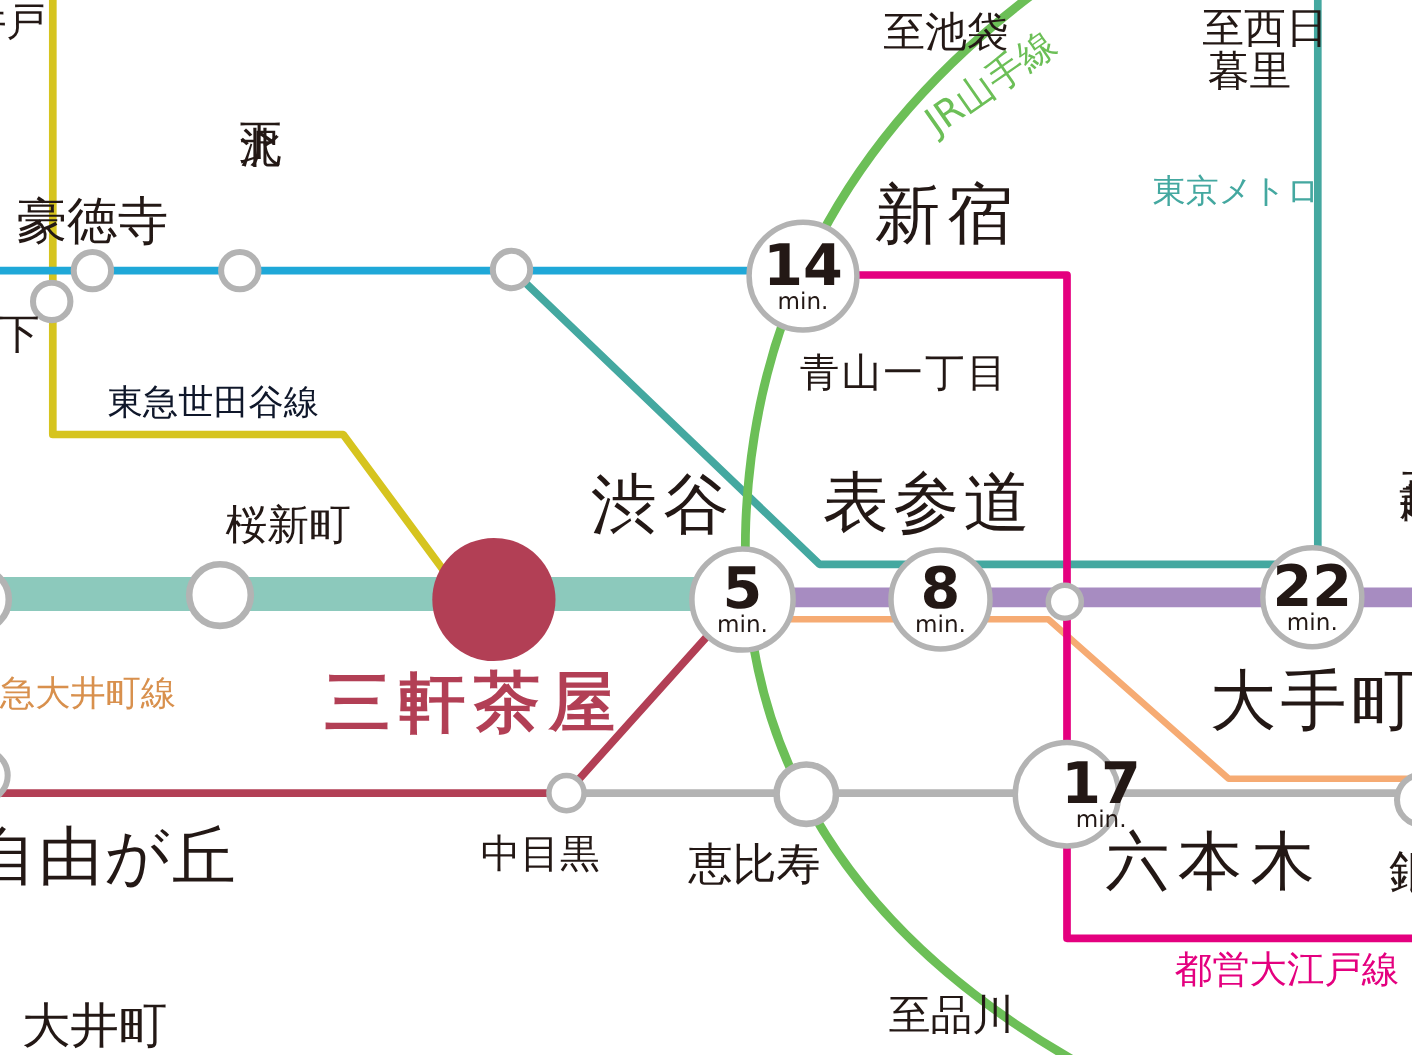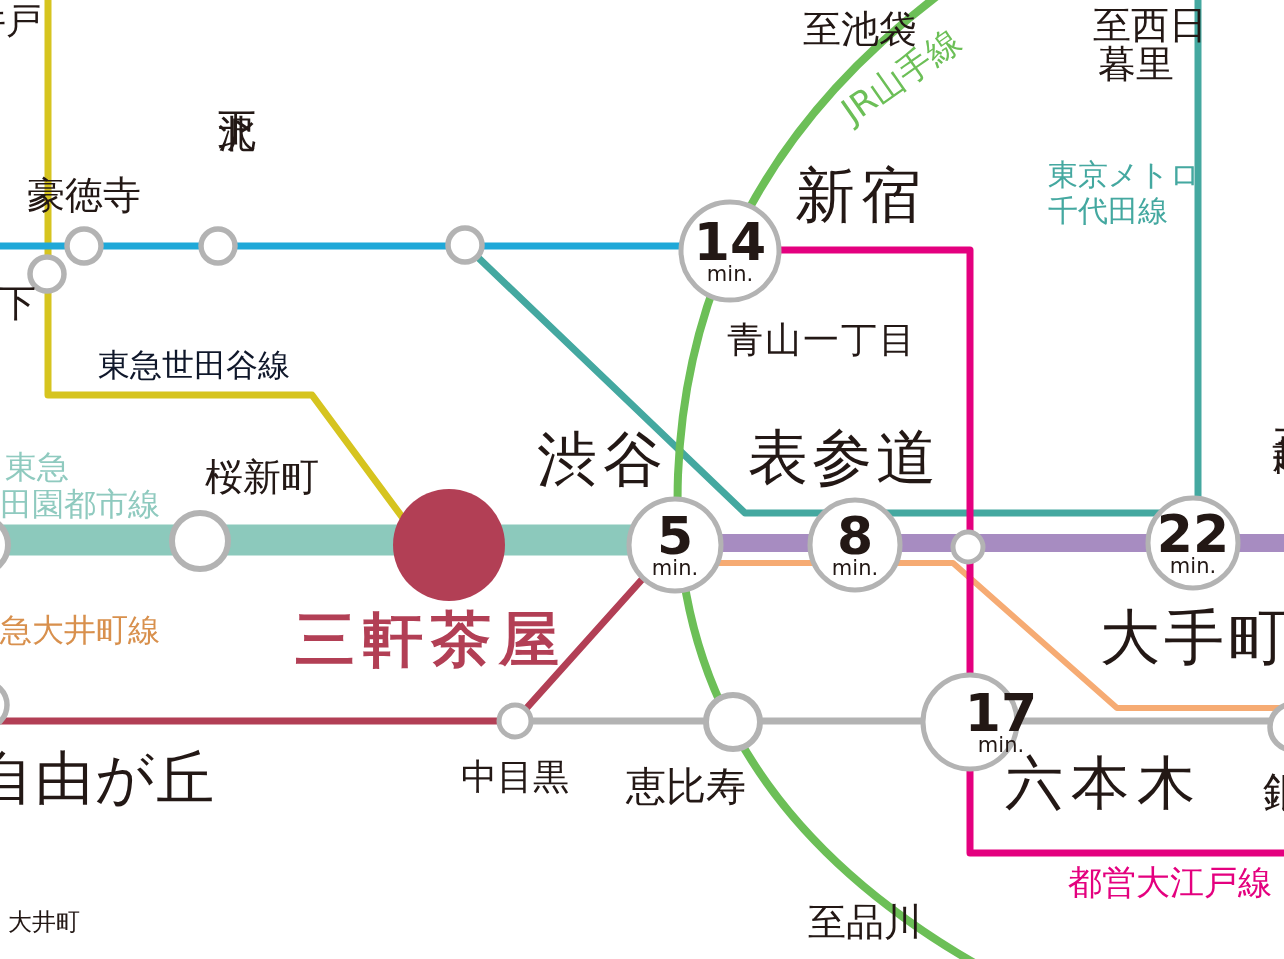--- a/index.html
+++ b/index.html
@@ -59,45 +59,40 @@
   <div class="lbl serif ctr" style="left:860px;top:10px;font-size:38px;text-align:center;">至池袋</div>
   <div class="lbl serif" style="left:1093px;top:6px;font-size:38px;line-height:39px;">
     <div>至西日</div>
     <div style="margin-left:5px;">暮里</div>
   </div>
   <div class="lbl serif" style="left:808px;top:903px;font-size:38px;">至品川</div>
 
   <div class="lbl sans" style="left:856px;top:94px;font-size:34px;color:#6cbf57;transform:rotate(-35deg);transform-origin:0 100%;">JR山手線</div>
   <div class="lbl sans" style="left:1048px;top:157px;font-size:30px;line-height:36px;color:#44a8a0;">
     <div>東京メトロ</div>
-    <div>千代田線</div>
   </div>
   <div class="lbl sans" style="left:98px;top:349px;font-size:32px;color:#0f172a;">東急世田谷線</div>
-  <div class="lbl sans" style="left:0px;top:449px;font-size:32px;line-height:37px;color:#8fcabf;">
-    <div style="margin-left:5px;">東急</div>
-    <div>田園都市線</div>
-  </div>
   <div class="lbl sans" style="left:-32px;top:614px;font-size:32px;color:#d8904d;">東急大井町線</div>
   <div class="lbl sans" style="left:1068px;top:865px;font-size:34px;color:#e4007f;">都営大江戸線</div>
 
-  <div class="lbl serif ctr" style="left:84px;top:176px;font-size:38px;">豪徳寺</div>
+  <div class="lbl serif ctr" style="left:84px;top:176px;font-size:46px;">豪徳寺</div>
   <div class="lbl serif vert" style="left:216px;top:82px;font-size:38px;letter-spacing:2px;">下北沢</div>
   <div class="lbl serif" style="left:-40px;top:284px;font-size:38px;">山下</div>
   <div class="lbl serif" style="left:795px;top:164px;font-size:60px;letter-spacing:6px;">新宿</div>
   <div class="lbl serif" style="left:537px;top:428px;font-size:60px;letter-spacing:6px;">渋谷</div>
   <div class="lbl serif" style="left:727px;top:321px;font-size:36px;letter-spacing:2px;">青山一丁目</div>
   <div class="lbl serif" style="left:748px;top:426px;font-size:60px;letter-spacing:4px;">表参道</div>
   <div class="lbl serif ctr" style="left:262px;top:458px;font-size:38px;">桜新町</div>
   <div class="lbl serif" style="left:295px;top:608px;font-size:60px;letter-spacing:8px;font-weight:700;color:#b23f55;">三軒茶屋</div>
   <div class="lbl serif" style="left:1100px;top:606px;font-size:60px;letter-spacing:4px;">大手町</div>
   <div class="lbl serif" style="left:1005px;top:753px;font-size:58px;letter-spacing:8px;">六本木</div>
-  <div class="lbl serif" style="left:437px;top:758px;font-size:36px;margin-left:24px;">中目黒</div>
+  <div class="lbl serif" style="left:437px;top:758px;font-size:36px;">中目黒</div>
   <div class="lbl serif" style="left:626px;top:765px;font-size:40px;text-align:right;">恵比寿</div>
   <div class="lbl serif" style="left:-25px;top:748px;font-size:58px;letter-spacing:2px;">自由が丘</div>
-  <div class="lbl serif" style="left:8px;top:910px;font-size:24px;text-align:center;">大井町</div>
+  <div class="lbl serif" style="left:20px;top:910px;font-size:44px;text-align:center;">大井町</div>
   <div class="lbl serif" style="left:1263px;top:770px;font-size:42px;">銀座</div>
   <div class="lbl serif vert" style="left:1270px;top:400px;font-size:38px;letter-spacing:4px;">三越前</div>
 
   <div class="time" style="left:730px;top:253px;">
     <div class="num">14</div>
     <div class="unit">min.</div>
   </div>
   <div class="time" style="left:675px;top:547px;">
     <div class="num">5</div>
     <div class="unit">min.</div>

